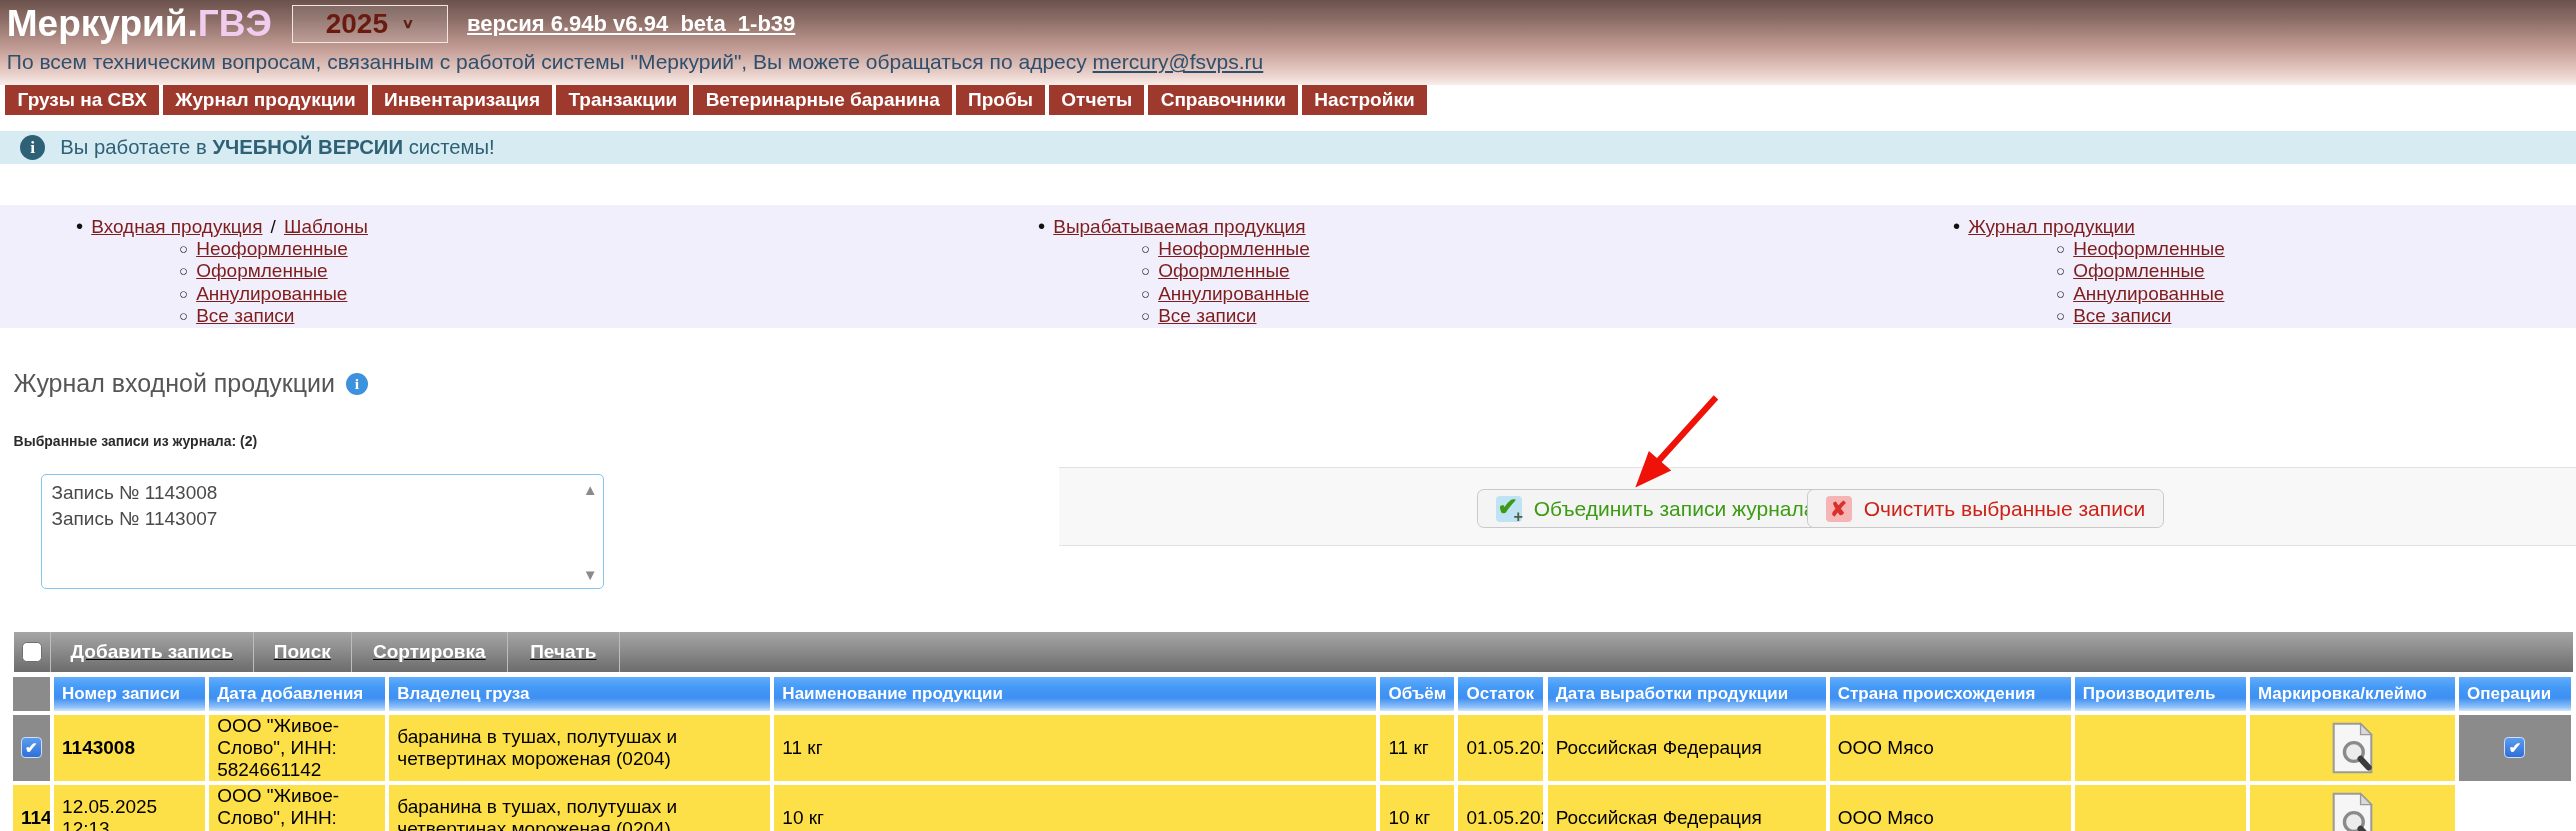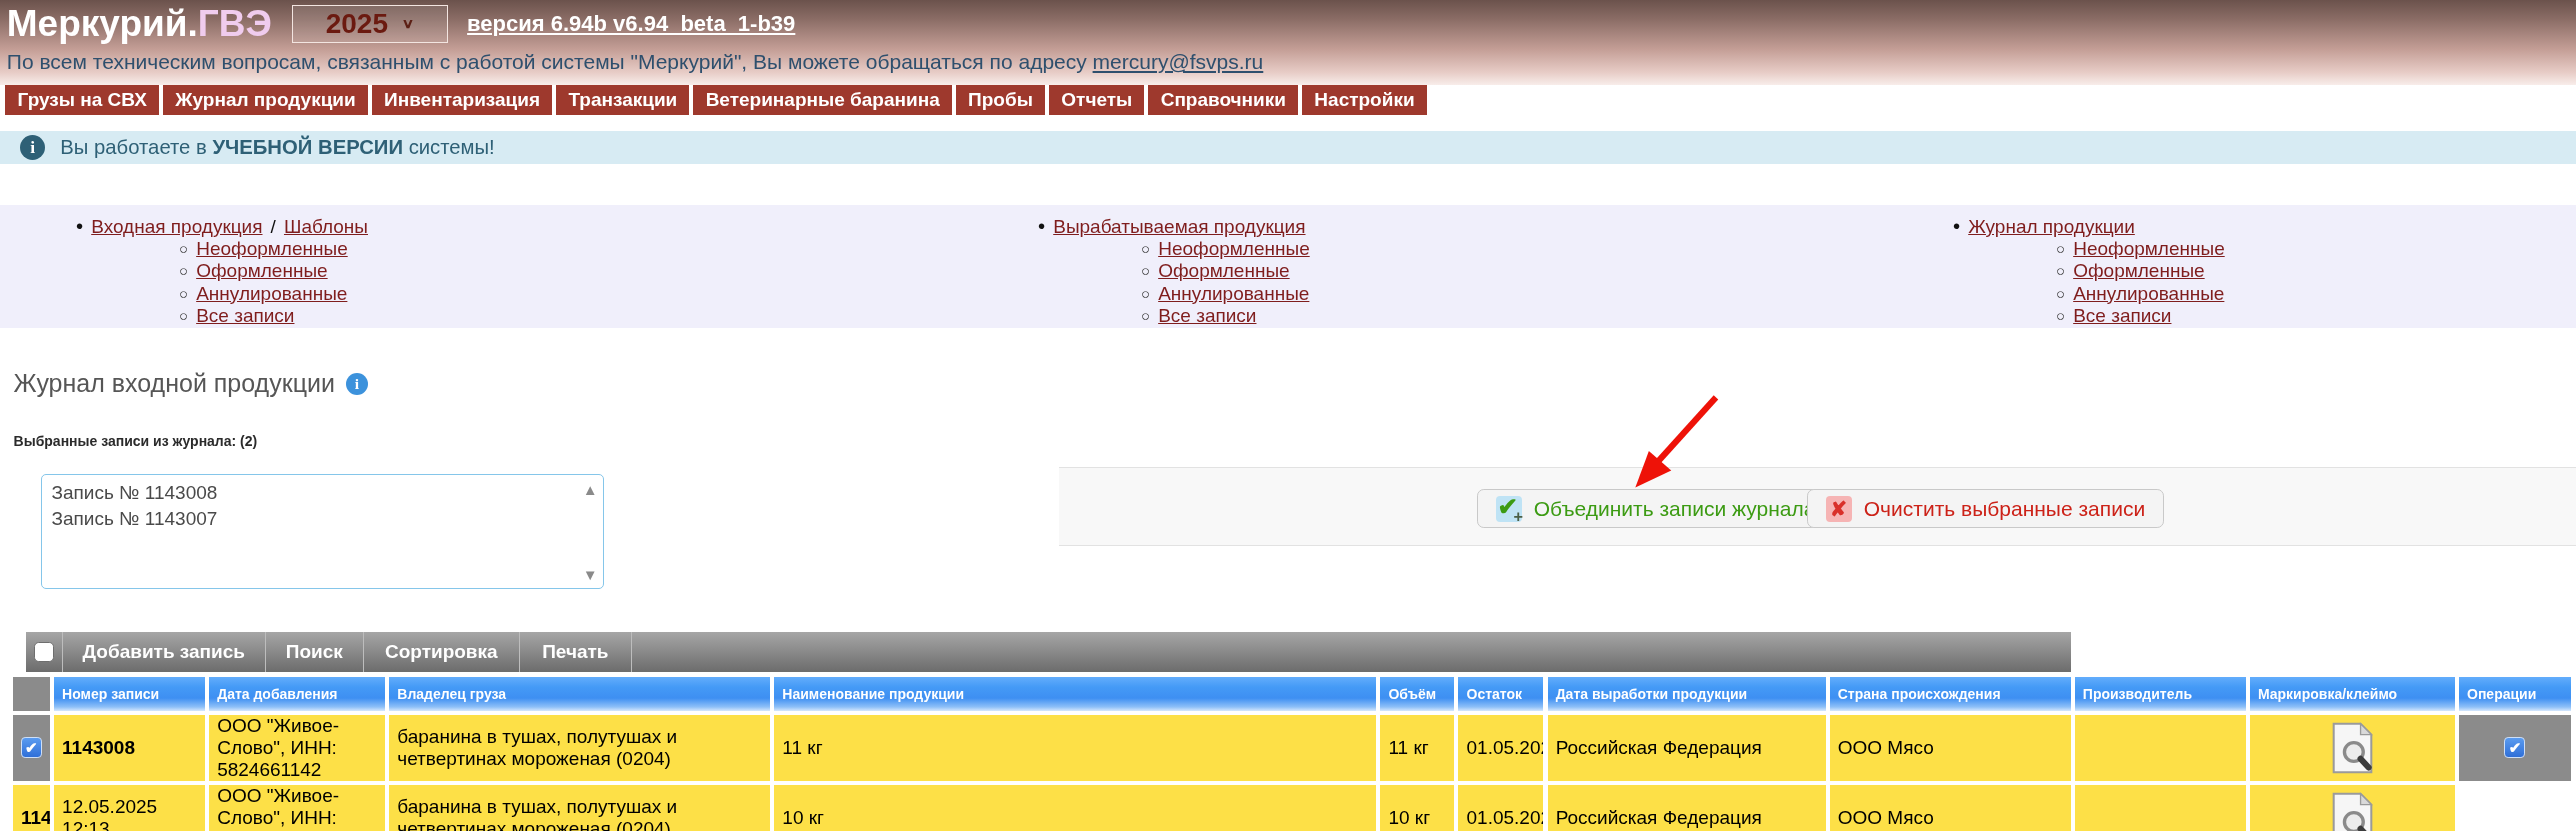--- a/index.html
+++ b/index.html
@@ -156,23 +156,23 @@
 
   
   .arrow-overlay {
     position: absolute; left: 0; top: 0; width: 2576px; height: 832px;
     pointer-events: none; z-index: 50;
   }
 
   
   .table-wrap { margin: 29px 0 0 8.8px; width: 2563px; }
   .table-toolbar {
-    margin-left: 17px; width: 2045px; height: 40px;
+    margin-left: 5px; width: 2559px; height: 40px;
     background: linear-gradient(180deg, #a6a6a6 0%, #8c8c8c 45%, #6c6c6c 100%);
-    display: flex; align-items: stretch;
+    display: flex; align-items: stretch; text-decoration: underline;
   }
   .tb-cell {
     display: flex; align-items: center; justify-content: center;
     color: #ffffff; font-size: 19px; font-weight: bold;
     border-right: 1.4px solid #bdbdbd; white-space: nowrap; cursor: pointer;
   }
   .tb-check-cell { width: 37px; flex: 0 0 auto; }
   .tb-add { width: 203px; }
   .tb-search { width: 98px; }
   .tb-sort { width: 156px; }
@@ -186,21 +186,21 @@
   .data-grid {
     margin-top: 4.7px; margin-left: 4.1px;
     display: grid;
     grid-template-columns: 37px 151px 176px 381px 602px 74px 85px 278px 241px 171px 205px 112px;
     grid-auto-rows: auto;
     column-gap: 4.1px; row-gap: 4.1px;
   }
   .hcell {
     height: 34px;
     background: linear-gradient(180deg, #63adfc 0%, #449af6 30%, #3e8ff2 62%, #8ec0f8 88%, #d6e7fc 100%);
-    color: #ffffff; font-size: 14px; font-weight: bold;
+    color: #ffffff; font-size: 17px; font-weight: bold;
     display: flex; align-items: center;
     padding: 0 8.1px; white-space: nowrap; overflow: hidden;
     cursor: pointer;
   }
   .hcell-gray { background: #8b8b8b; cursor: default; }
   .cell {
     min-height: 55px; background: #fde047;
     font-size: 19px; color: #000000;
     display: flex; align-items: center;
     padding: 0 8.1px; overflow: hidden;

